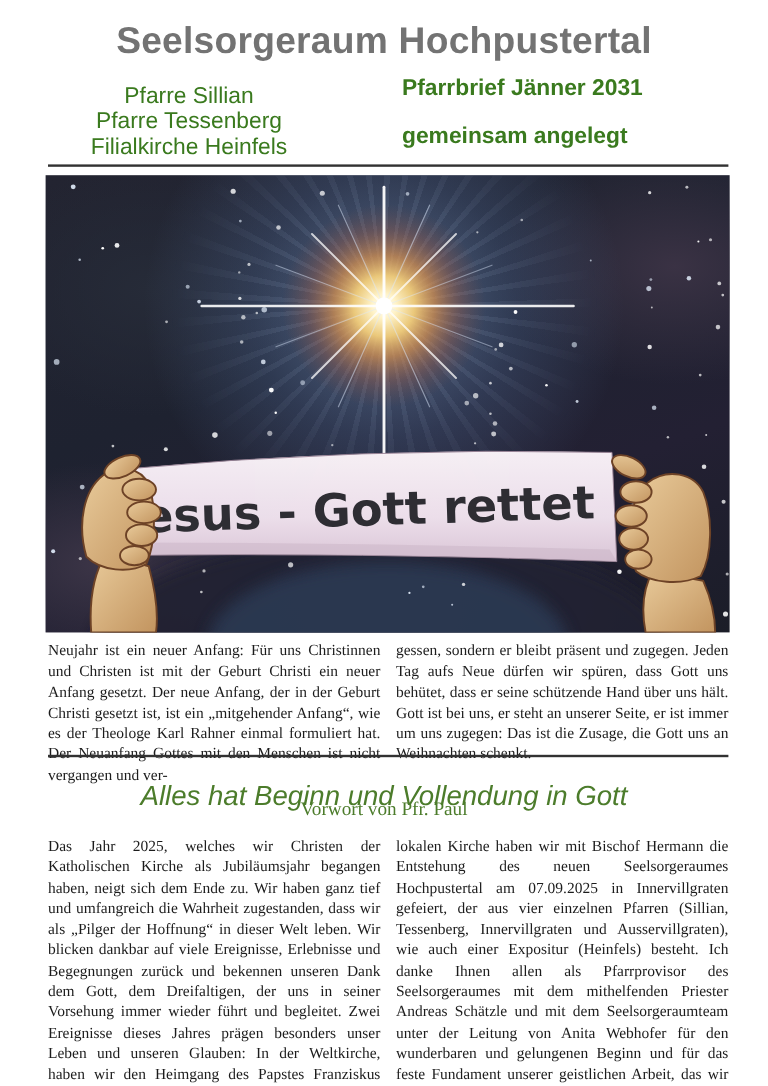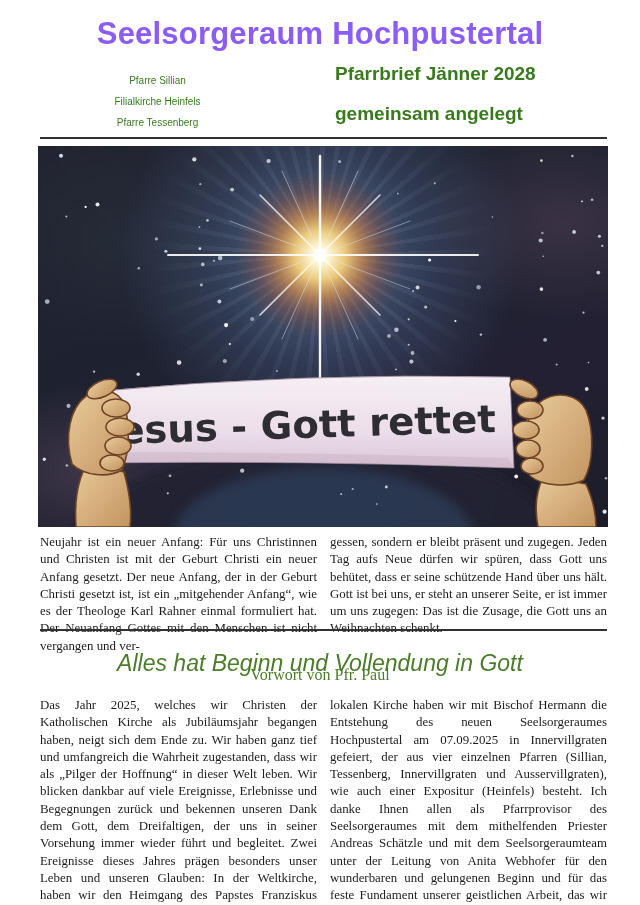--- a/index.html
+++ b/index.html
@@ -1,21 +1,21 @@
 <!DOCTYPE html>
 <html><head>
 <meta charset="utf-8">
 <style>
   html,body{margin:0;padding:0;background:#ffffff;}
   .page{position:relative;width:640px;height:905px;background:#ffffff;overflow:hidden;
         font-family:"Liberation Sans",sans-serif;}
   .main-title{position:absolute;top:16px;left:0;width:640px;text-align:center;
-    font-size:31px;font-weight:600;color:#8b5cf6;letter-spacing:.2px;}
+    font-size:31px;font-weight:600;color:#737373;letter-spacing:.2px;}
   .parish-block{position:absolute;top:70px;left:30px;width:255px;text-align:center;
-    font-size:10px;line-height:21px;color:#3a7a1e;font-weight:500;}
+    font-size:19px;line-height:21px;color:#3a7a1e;font-weight:500;}
   .issue-block{position:absolute;top:63px;left:335px;color:#3a7a1e;font-weight:600;font-size:19px;}
   .issue-block .issue-line{margin:0 0 18px 0;}
   .rule{position:absolute;left:40px;width:567px;height:2px;background:#323232;}
   .rule.top{top:137px;}
   .rule.mid{top:629px;}
 
   .illustration{position:absolute;left:38px;top:146px;width:570px;height:381px;
     background:
       radial-gradient(circle 200px at 49.5% 28.5%, rgba(140,175,225,.50), rgba(90,120,170,.28) 55%, rgba(40,55,85,0) 100%),
       radial-gradient(ellipse 180px 120px at 8% 85%, #3c3547 0%, rgba(60,53,71,0) 70%),
@@ -43,26 +43,26 @@
 </style>
 </head>
 <body>
 
 <div class="page">
 
   <div class="main-title">Seelsorgeraum Hochpustertal</div>
 
   <div class="parish-block">
     <div>Pfarre Sillian</div>
+    <div>Pfarre Tessenberg</div>
     <div>Filialkirche Heinfels</div>
-    <div>Pfarre Tessenberg</div>
   </div>
 
   <div class="issue-block">
-    <div class="issue-line">Pfarrbrief Jänner 2028</div>
+    <div class="issue-line">Pfarrbrief Jänner 2031</div>
     <div>gemeinsam angelegt</div>
   </div>
 
   <div class="rule top"></div>
 
   <div class="illustration">
     <div class="ray-texture"></div>
     <svg viewBox="0 0 570 381" width="570" height="381">
       <defs>
         <radialGradient id="warm" gradientUnits="userSpaceOnUse" cx="282" cy="109" r="85">

